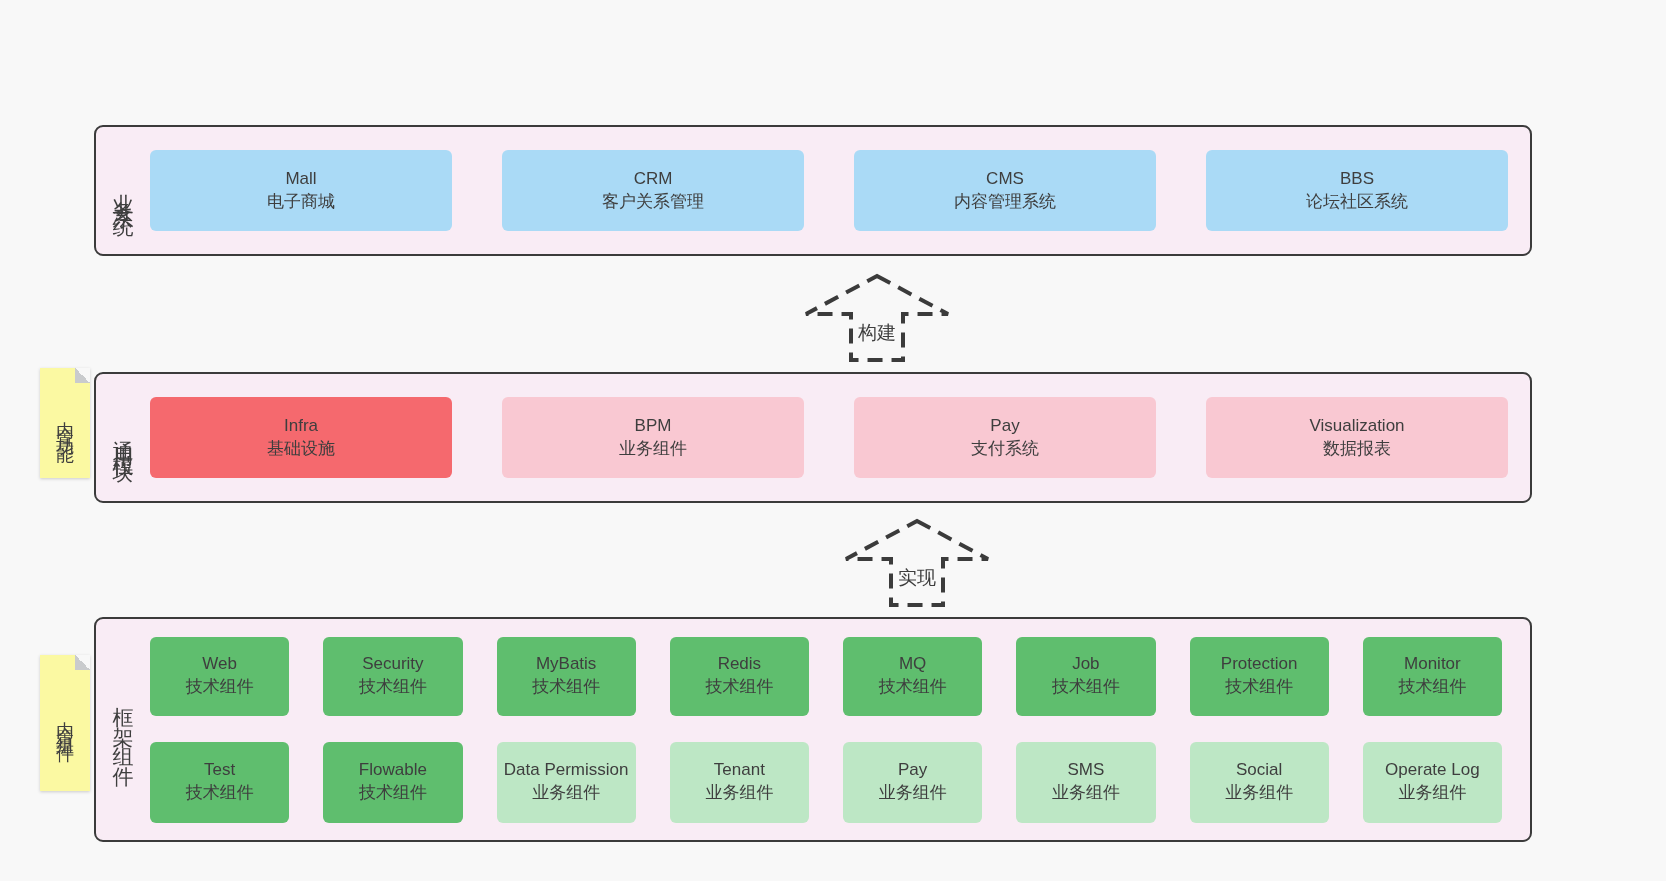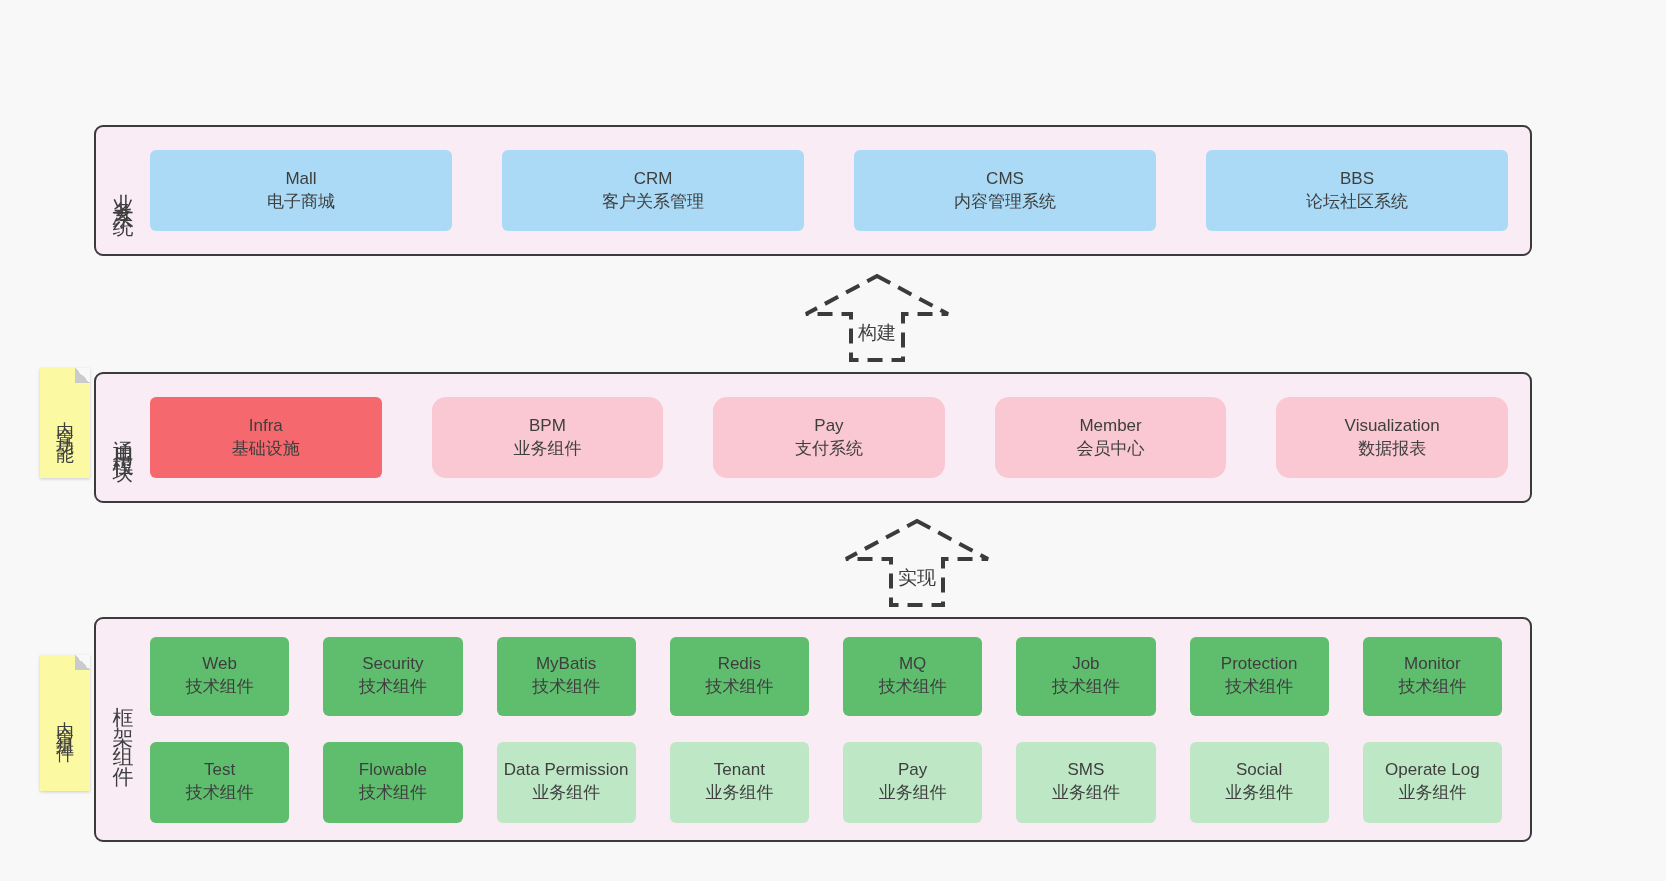--- a/index.html
+++ b/index.html
@@ -50,21 +50,21 @@
   .box{
     border-radius:6px;
     display:flex; flex-direction:column;
     align-items:center; justify-content:center;
     text-align:center; font-size:17px; line-height:1.35;
     padding:2px 4px; color:var(--text);
   }
   .box span{ display:block; }
   .box.blue{ background:var(--blue); }
   .box.red{ background:var(--red); }
-  .box.pink{ background:var(--pink);border-radius:14px; }
+  .box.pink{ background:var(--pink); }
   .box.green{ background:var(--green); }
   .box.lightgreen{ background:var(--lightGreen); }
 
   .note{
     position:absolute; left:40px; width:50px;
     background:var(--note);
     display:flex; align-items:center; justify-content:center;
     box-shadow:0 1px 3px rgba(0,0,0,.18);
   }
   .note span{
@@ -142,24 +142,20 @@
     </div>
     <div class="box pink">
       <span>BPM</span>
       <span>业务组件</span>
     </div>
     <div class="box pink">
       <span>Pay</span>
       <span>支付系统</span>
     </div>
     <div class="box pink">
-      <span>Member</span>
-      <span>会员中心</span>
-    </div>
-    <div class="box pink">
       <span>Visualization</span>
       <span>数据报表</span>
     </div>
   </div>
 </div>
 
 <div class="arrow arrow-implement">
   <svg viewBox="0 0 150 92">
     <polygon points="75,4 146,42 101,42 101,88 49,88 49,42 4,42"></polygon>
   </svg>

